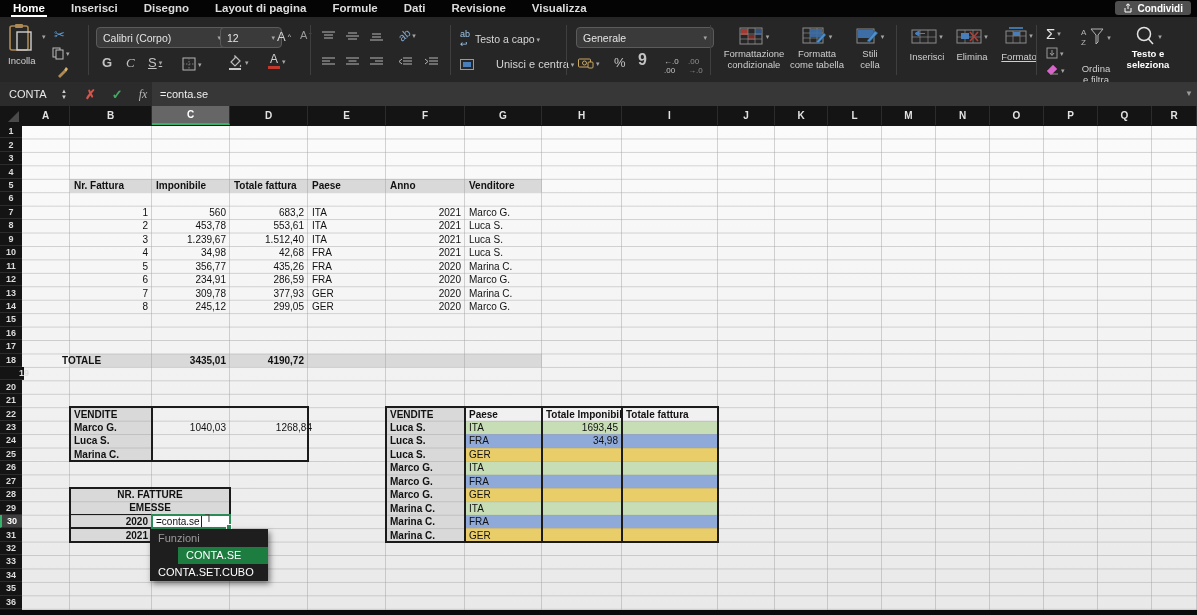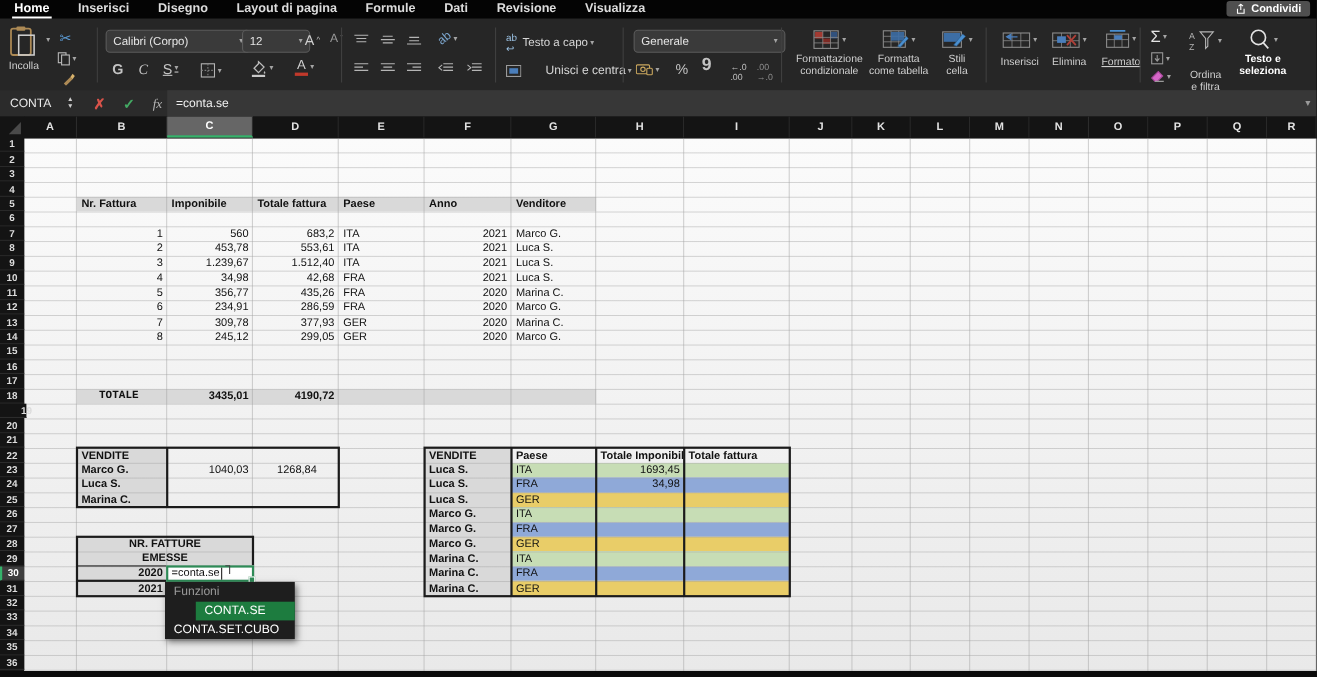--- a/index.html
+++ b/index.html
@@ -457,29 +457,29 @@
         <div class="cellt r" style="left: 230px; top: 180.328px; width: 78px; height: 13.444px;">377,93</div>
         <div class="cellt l" style="left: 308px; top: 180.328px; width: 78px; height: 13.444px;">GER</div>
         <div class="cellt r" style="left: 386px; top: 180.328px; width: 79px; height: 13.444px;">2020</div>
         <div class="cellt l" style="left: 465px; top: 180.328px; width: 77px; height: 13.444px;">Marina C.</div>
         <div class="cellt r" style="left: 70px; top: 193.772px; width: 82px; height: 13.444px;">8</div>
         <div class="cellt r" style="left: 152px; top: 193.772px; width: 78px; height: 13.444px;">245,12</div>
         <div class="cellt r" style="left: 230px; top: 193.772px; width: 78px; height: 13.444px;">299,05</div>
         <div class="cellt l" style="left: 308px; top: 193.772px; width: 78px; height: 13.444px;">GER</div>
         <div class="cellt r" style="left: 386px; top: 193.772px; width: 79px; height: 13.444px;">2020</div>
         <div class="cellt l" style="left: 465px; top: 193.772px; width: 77px; height: 13.444px;">Marco G.</div>
-        <div class="cellt l b" style="left: 86px; top: 247.548px; width: 82px; height: 13.444px; font-family: Liberation Mono, monospace;">TOTALE</div>
+        <div class="cellt l b" style="left: 58px; top: 247.548px; width: 82px; height: 13.444px;">TOTALE</div>
         <div class="cellt r b" style="left: 152px; top: 247.548px; width: 78px; height: 13.444px;">3435,01</div>
         <div class="cellt r b" style="left: 230px; top: 247.548px; width: 78px; height: 13.444px;">4190,72</div>
         <div class="cellt l b" style="left: 70px; top: 301.324px; width: 82px; height: 13.444px;">VENDITE</div>
         <div class="cellt l b" style="left: 70px; top: 314.768px; width: 82px; height: 13.444px;">Marco G.</div>
         <div class="cellt l b" style="left: 70px; top: 328.212px; width: 82px; height: 13.444px;">Luca S.</div>
         <div class="cellt l b" style="left: 70px; top: 341.656px; width: 82px; height: 13.444px;">Marina C.</div>
         <div class="cellt r" style="left: 152px; top: 314.768px; width: 78px; height: 13.444px;">1040,03</div>
-        <div class="cellt r" style="left: 214px; top: 314.768px; width: 78px; height: 13.444px;">1268,84</div>
+        <div class="cellt r" style="left: 238px; top: 314.768px; width: 78px; height: 13.444px;">1268,84</div>
         <div class="cellt r b" style="left: 70px; top: 408.876px; width: 82px; height: 13.444px;">2020</div>
         <div class="cellt r b" style="left: 70px; top: 422.32px; width: 82px; height: 13.444px;">2021</div>
         <div class="cellt l b" style="left: 386px; top: 301.324px; width: 79px; height: 13.444px;">VENDITE</div>
         <div class="cellt l b" style="left: 465px; top: 301.324px; width: 77px; height: 13.444px;">Paese</div>
         <div class="cellt l b" style="left: 542px; top: 301.324px; width: 80px; height: 13.444px;">Totale Imponibile</div>
         <div class="cellt l b" style="left: 622px; top: 301.324px; width: 96px; height: 13.444px;">Totale fattura</div>
         <div class="cellt l b" style="left: 386px; top: 314.768px; width: 79px; height: 13.444px;">Luca S.</div>
         <div class="cellt l b" style="left: 386px; top: 328.212px; width: 79px; height: 13.444px;">Luca S.</div>
         <div class="cellt l b" style="left: 386px; top: 341.656px; width: 79px; height: 13.444px;">Luca S.</div>
         <div class="cellt l b" style="left: 386px; top: 355.1px; width: 79px; height: 13.444px;">Marco G.</div>

